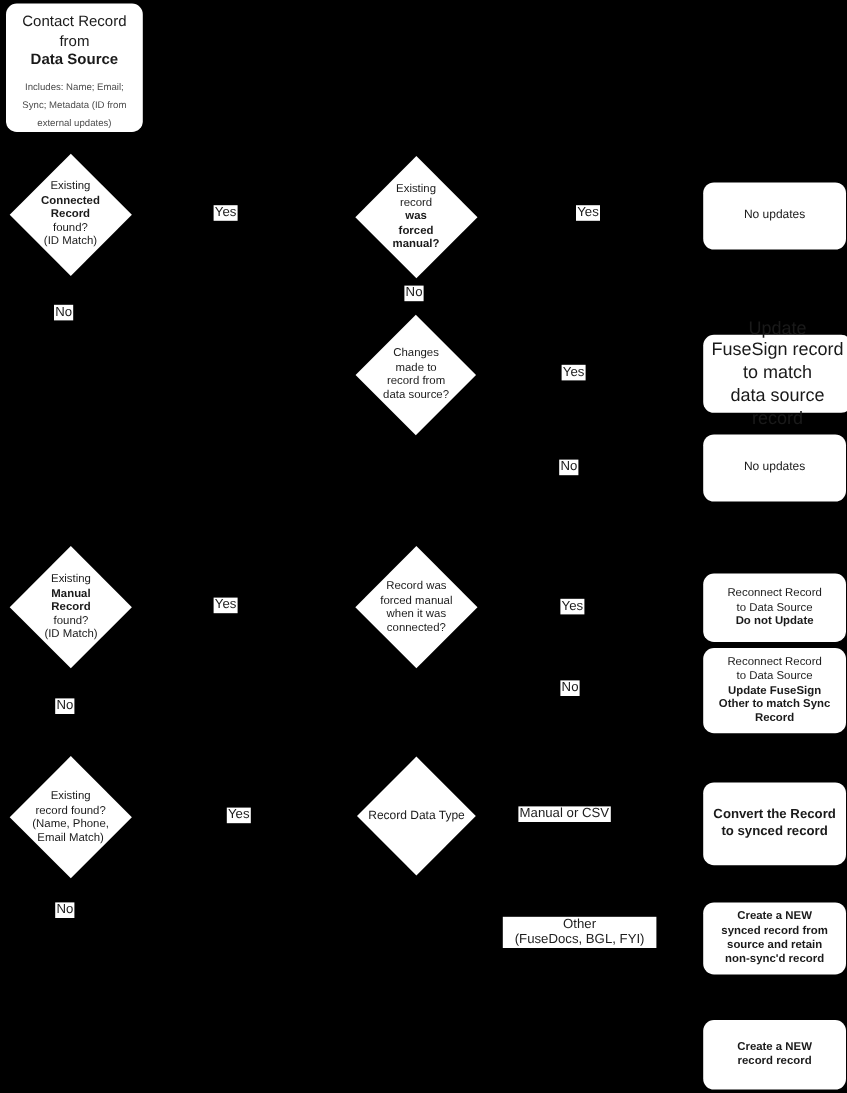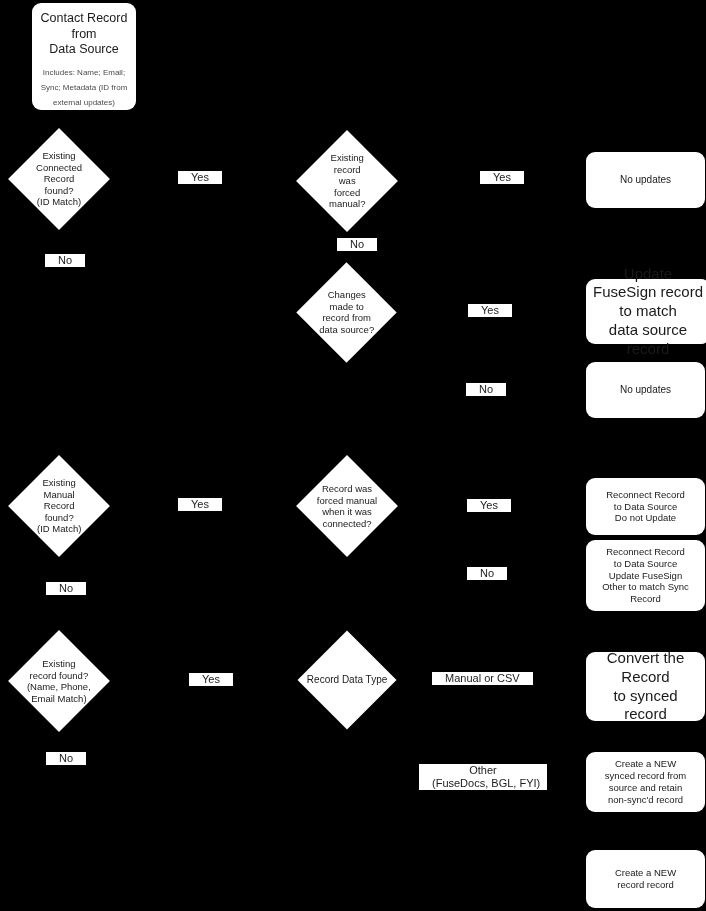--- a/index.html
+++ b/index.html
@@ -52,33 +52,33 @@
     white-space: nowrap;
   }
 
   
   .edgelabel {
     position: absolute;
     background: #ffffff;
     color: #1c1c1c;
     line-height: 1.18;
     text-align: center;
-    padding: 0 13px;
+    padding: 0 1px;
     white-space: nowrap;
   }
 
-  .b { font-weight: normal; }
+  .b { font-weight: bold; }
   .sub { color: #4b4b4b; }
 </style>
 </head>
 <body>
 
 <div id="canvas">
 
-  <div class="box" style="left:5px; top:3px; width:104px; height:107px; flex-direction:column; justify-content:flex-start; padding-top:8px;margin-left:27px;">
+  <div class="box" style="left:5px; top:3px; width:114px; height:107px; flex-direction:column; justify-content:flex-start; padding-top:8px;">
     <div class="inner" style="font-size:12.5px;">
       <div>Contact Record</div>
       <div>from</div>
       <div class="b">Data Source</div>
     </div>
     <div class="inner sub" style="font-size:8px; line-height:1.9; margin-top:7px;">
       <div>Includes: Name; Email;</div>
       <div>Sync; Metadata (ID from</div>
       <div>external updates)</div>
     </div>
@@ -195,21 +195,21 @@
   <div class="box" style="left:586px; top:540px; width:119px; height:71px; font-size:9.5px;">
     <div class="inner">
       <div>Reconnect Record</div>
       <div>to Data Source</div>
       <div class="b">Update FuseSign</div>
       <div class="b">Other to match Sync</div>
       <div class="b">Record</div>
     </div>
   </div>
 
-  <div class="box" style="left:586px; top:652px; width:119px; height:69px; font-size:15px;">
+  <div class="box" style="left:586px; top:652px; width:119px; height:69px; font-size:11px;">
     <div class="inner b">
       <div>Convert the Record</div>
       <div>to synced record</div>
     </div>
   </div>
 
   <div class="box" style="left:586px; top:752px; width:119px; height:60px; font-size:9.5px;">
     <div class="inner b">
       <div>Create a NEW</div>
       <div>synced record from</div>

